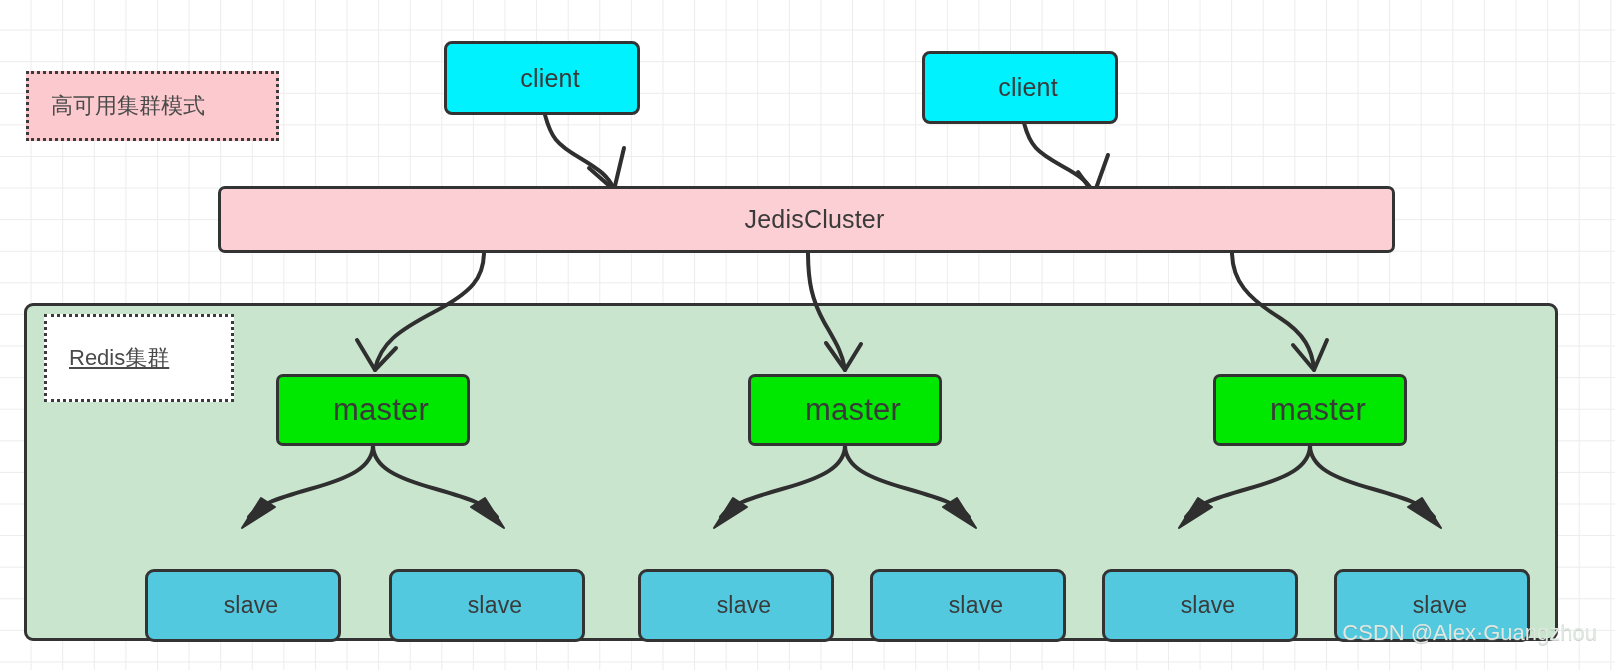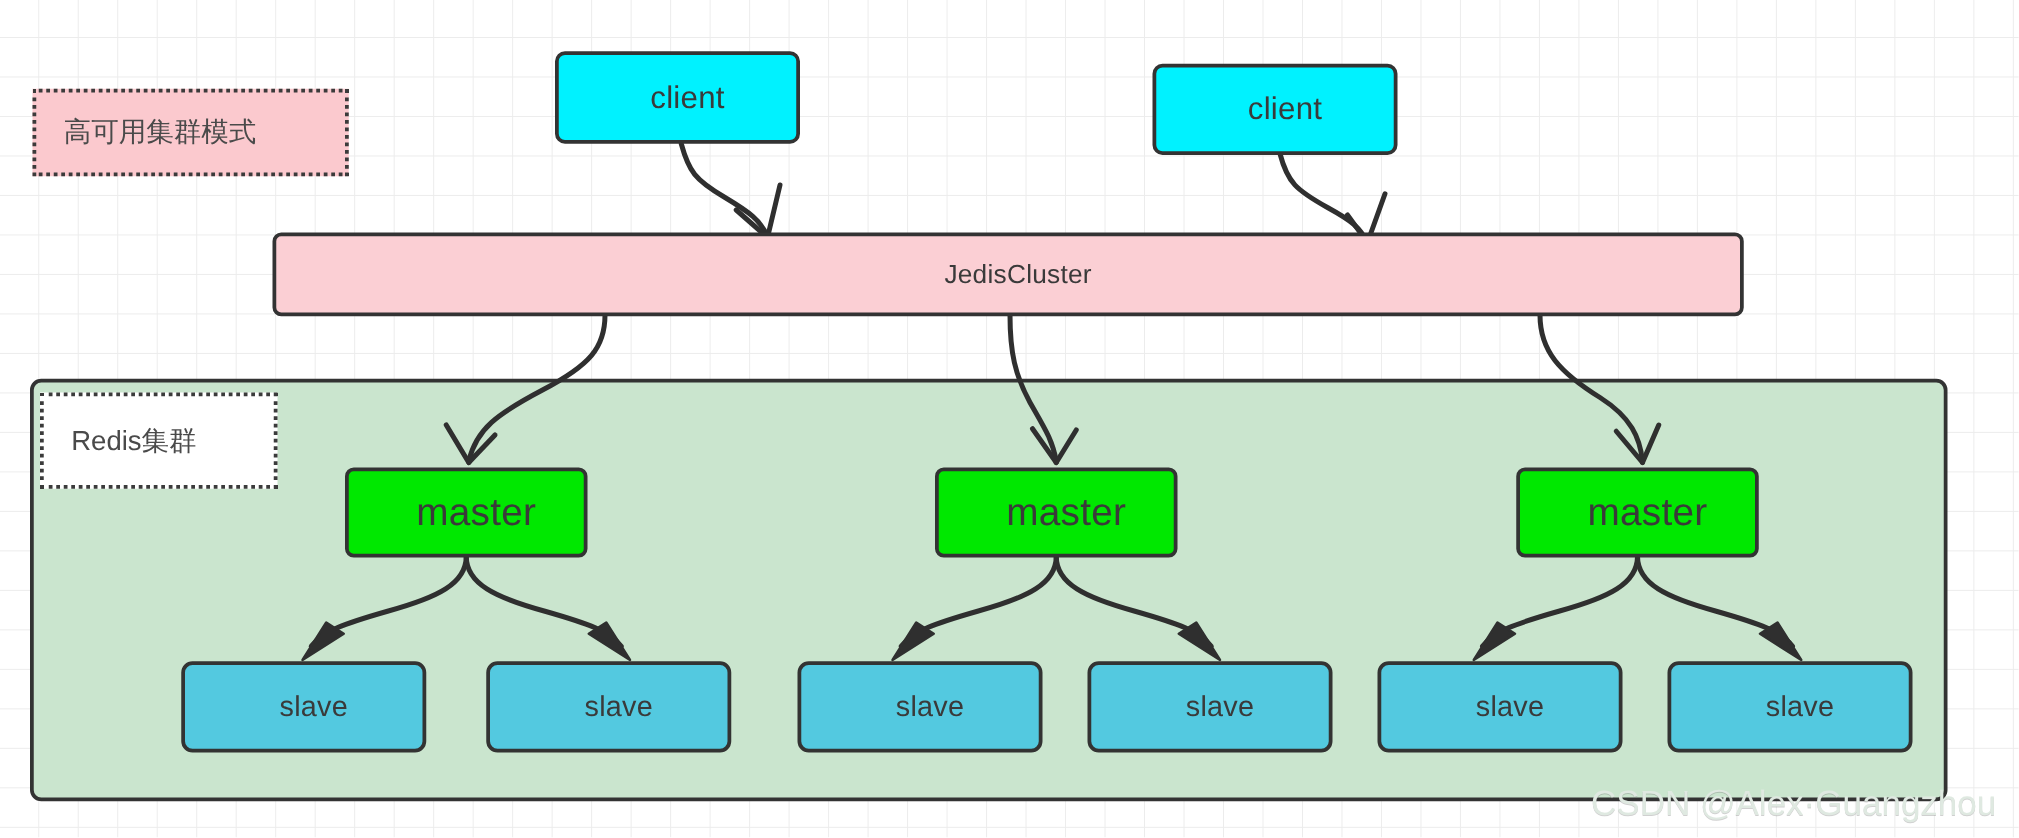--- a/index.html
+++ b/index.html
@@ -41,34 +41,35 @@
     padding-left: 16px;
   }
 
   .node-client {
     background: #00f2ff;
     font-size: 25px;
   }
 
   .node-jediscluster {
     background: #fbcfd4;
-    font-size: 21px;
+    font-size: 25px;
     border-radius: 7px;
   }
 
   .node-master {
     background: #00e800;
     font-size: 31px;
     border-radius: 7px;
   }
 
   .node-slave {
     background: #53c9e0;
     font-size: 23px;
     border-radius: 9px;
+    margin-top: 40px;
   }
 
   
   .chip {
     position: absolute;
     box-sizing: border-box;
     border: 3px dotted #3b3b3b;
     display: flex;
     align-items: center;
     padding-left: 22px;
@@ -117,22 +118,22 @@
     fill: #2f2f2f;
     stroke: #2f2f2f;
     stroke-width: 2;
     stroke-linejoin: round;
   }
 
   
   #watermark {
     position: absolute;
     right: 18px;
-    bottom: 11px;
-    font-size: 28px;
+    bottom: 24px;
+    font-size: 22px;
     color: #dfe9e1;
     text-shadow: 0 1px 0 rgba(120,120,120,0.35);
     white-space: nowrap;
     z-index: 9;
   }
 </style>
 </head>
 <body>
 
 <div id="canvas">
@@ -200,21 +201,21 @@
       <path class="edge" d="M 1310,445 C 1310,467 1333,478 1373,489 C 1408,499 1425,505 1434,517"></path>
       <polygon class="edge-head-fill" points="1441,528 1408,507 1422,498"></polygon>
     </g>
 
   </svg>
 
   <div class="chip chip-mode" style="left:26px; top:27px; width:253px; height:70px;margin-top:44px;">
     <span>高可用集群模式</span>
   </div>
 
-  <div class="chip chip-redis" style="left:32px; top:314px; width:190px; height:77px;">
+  <div class="chip chip-redis" style="left:44px; top:314px; width:190px; height:88px;text-decoration:underline;">
     <span>Redis集群</span>
   </div>
 
   <div class="node node-client" style="left:444px; top:41px; width:196px; height:74px;">
     <span>client</span>
   </div>
 
   <div class="node node-client" style="left:922px; top:51px; width:196px; height:73px;">
     <span>client</span>
   </div>

